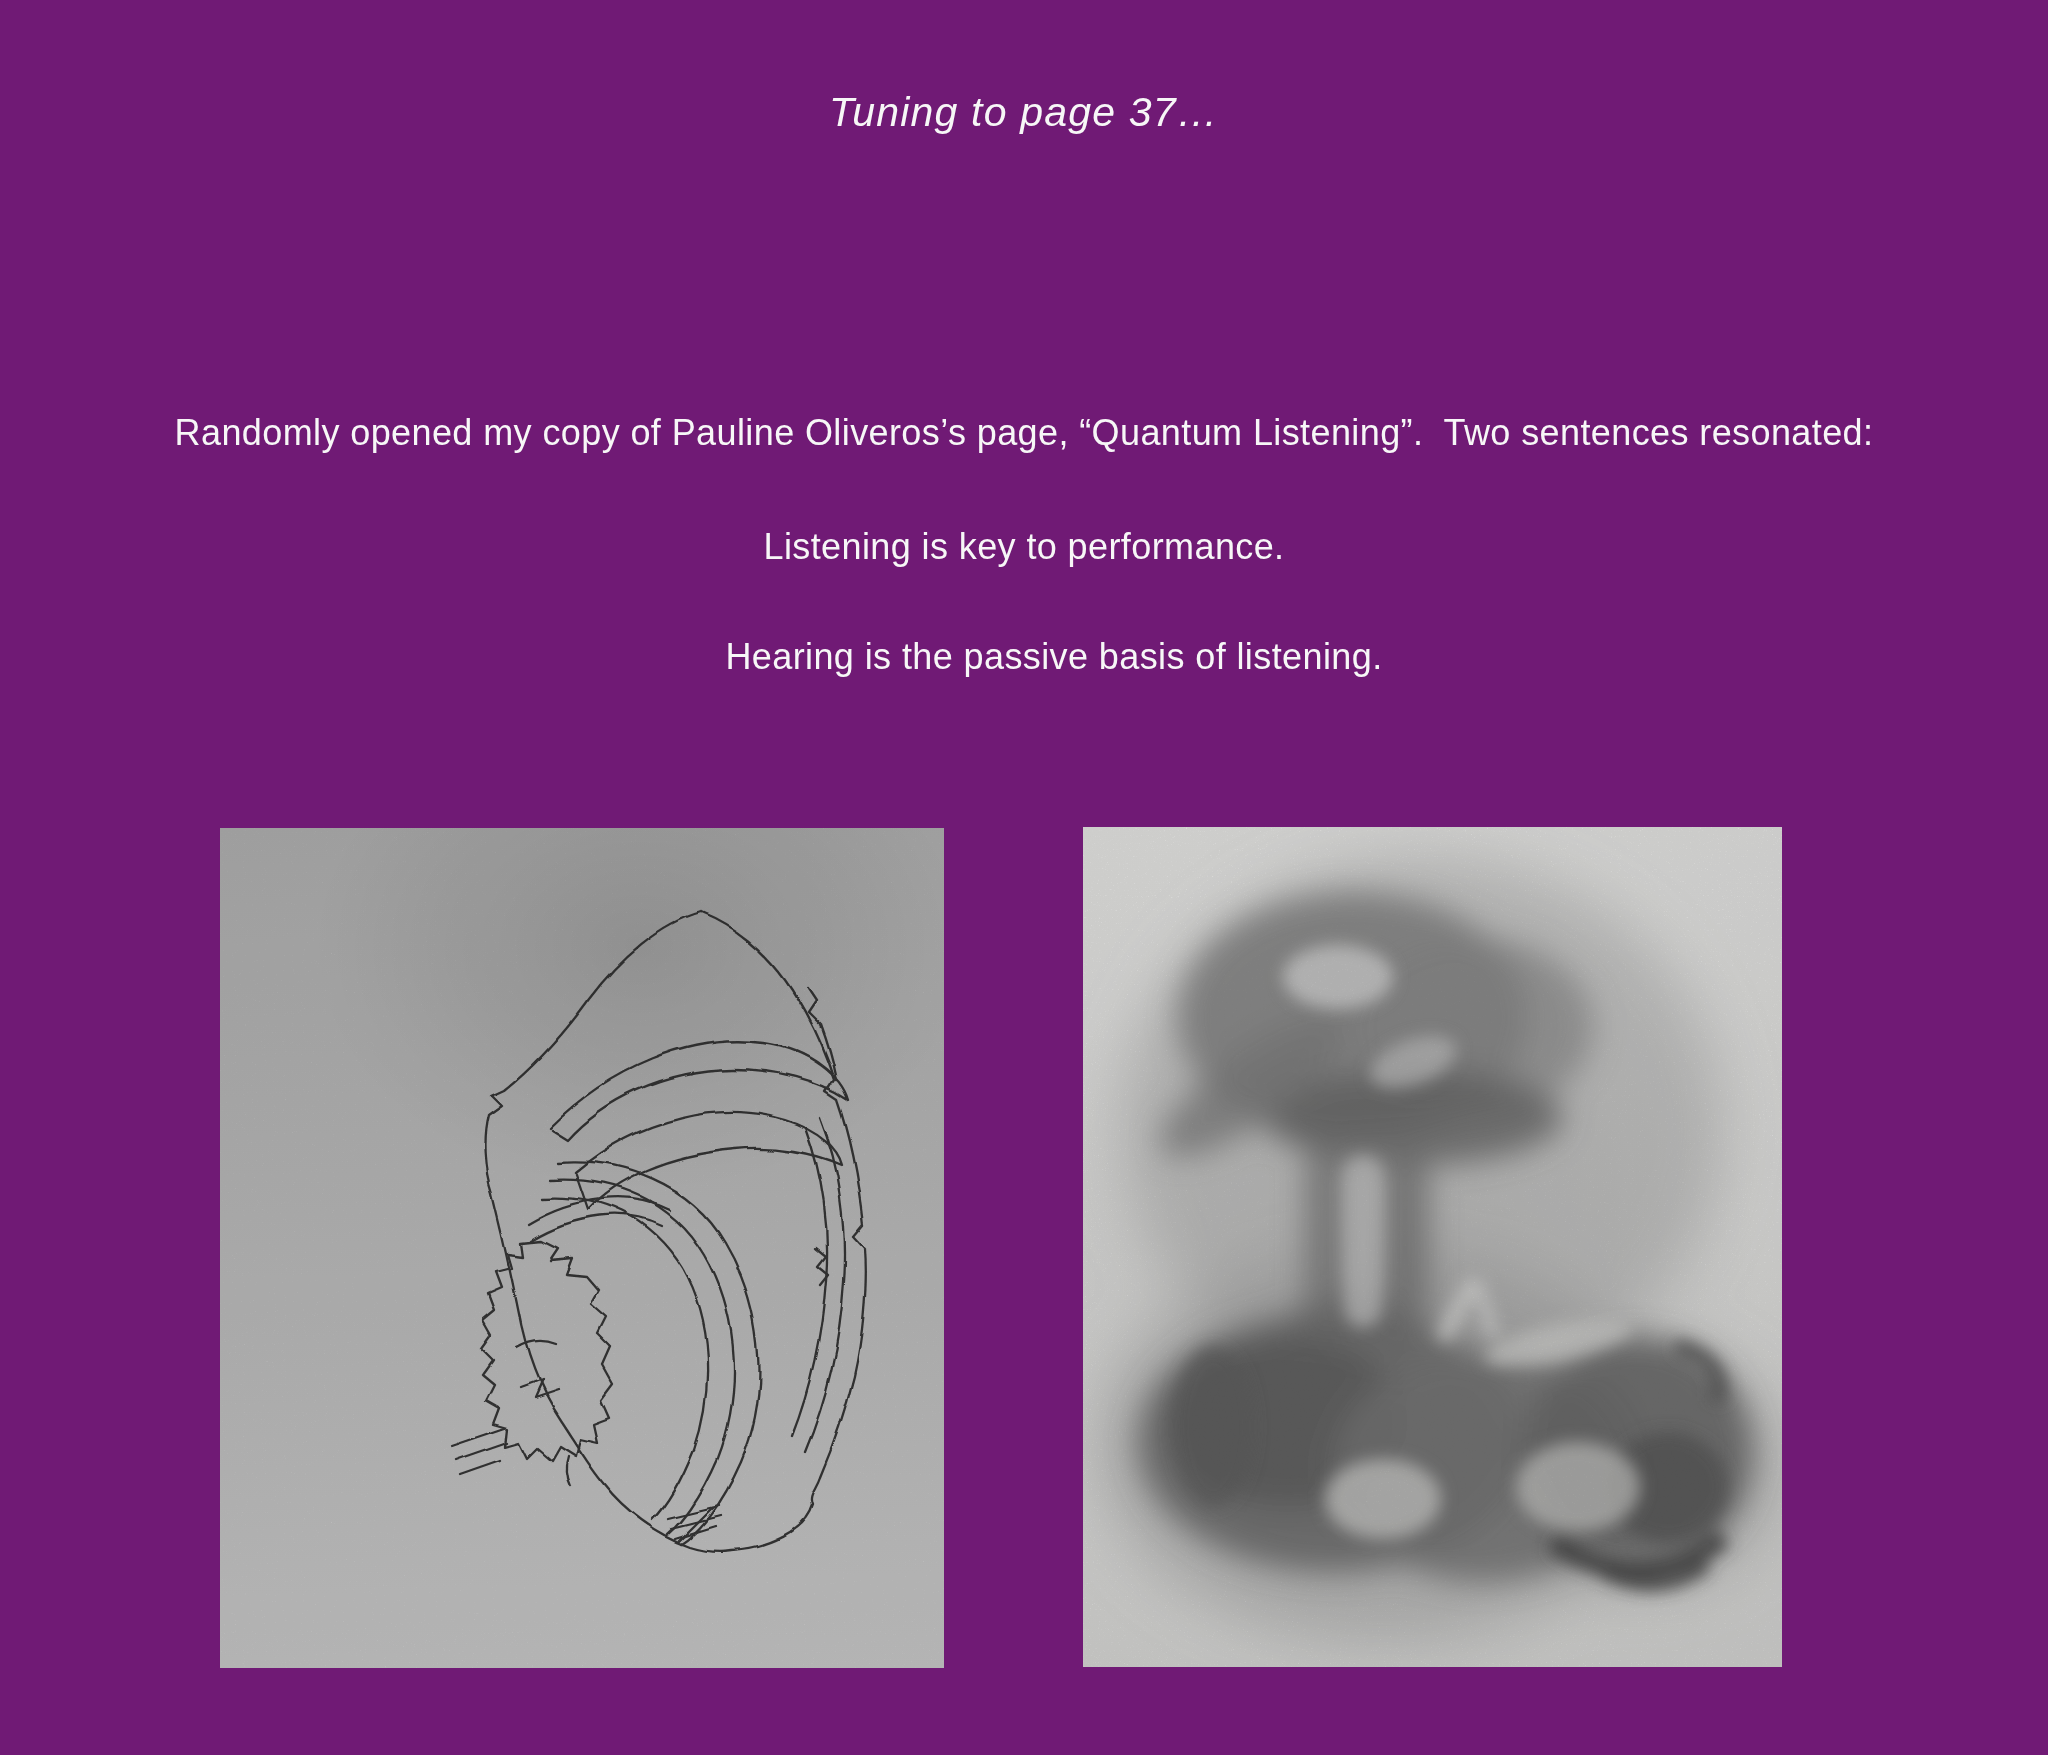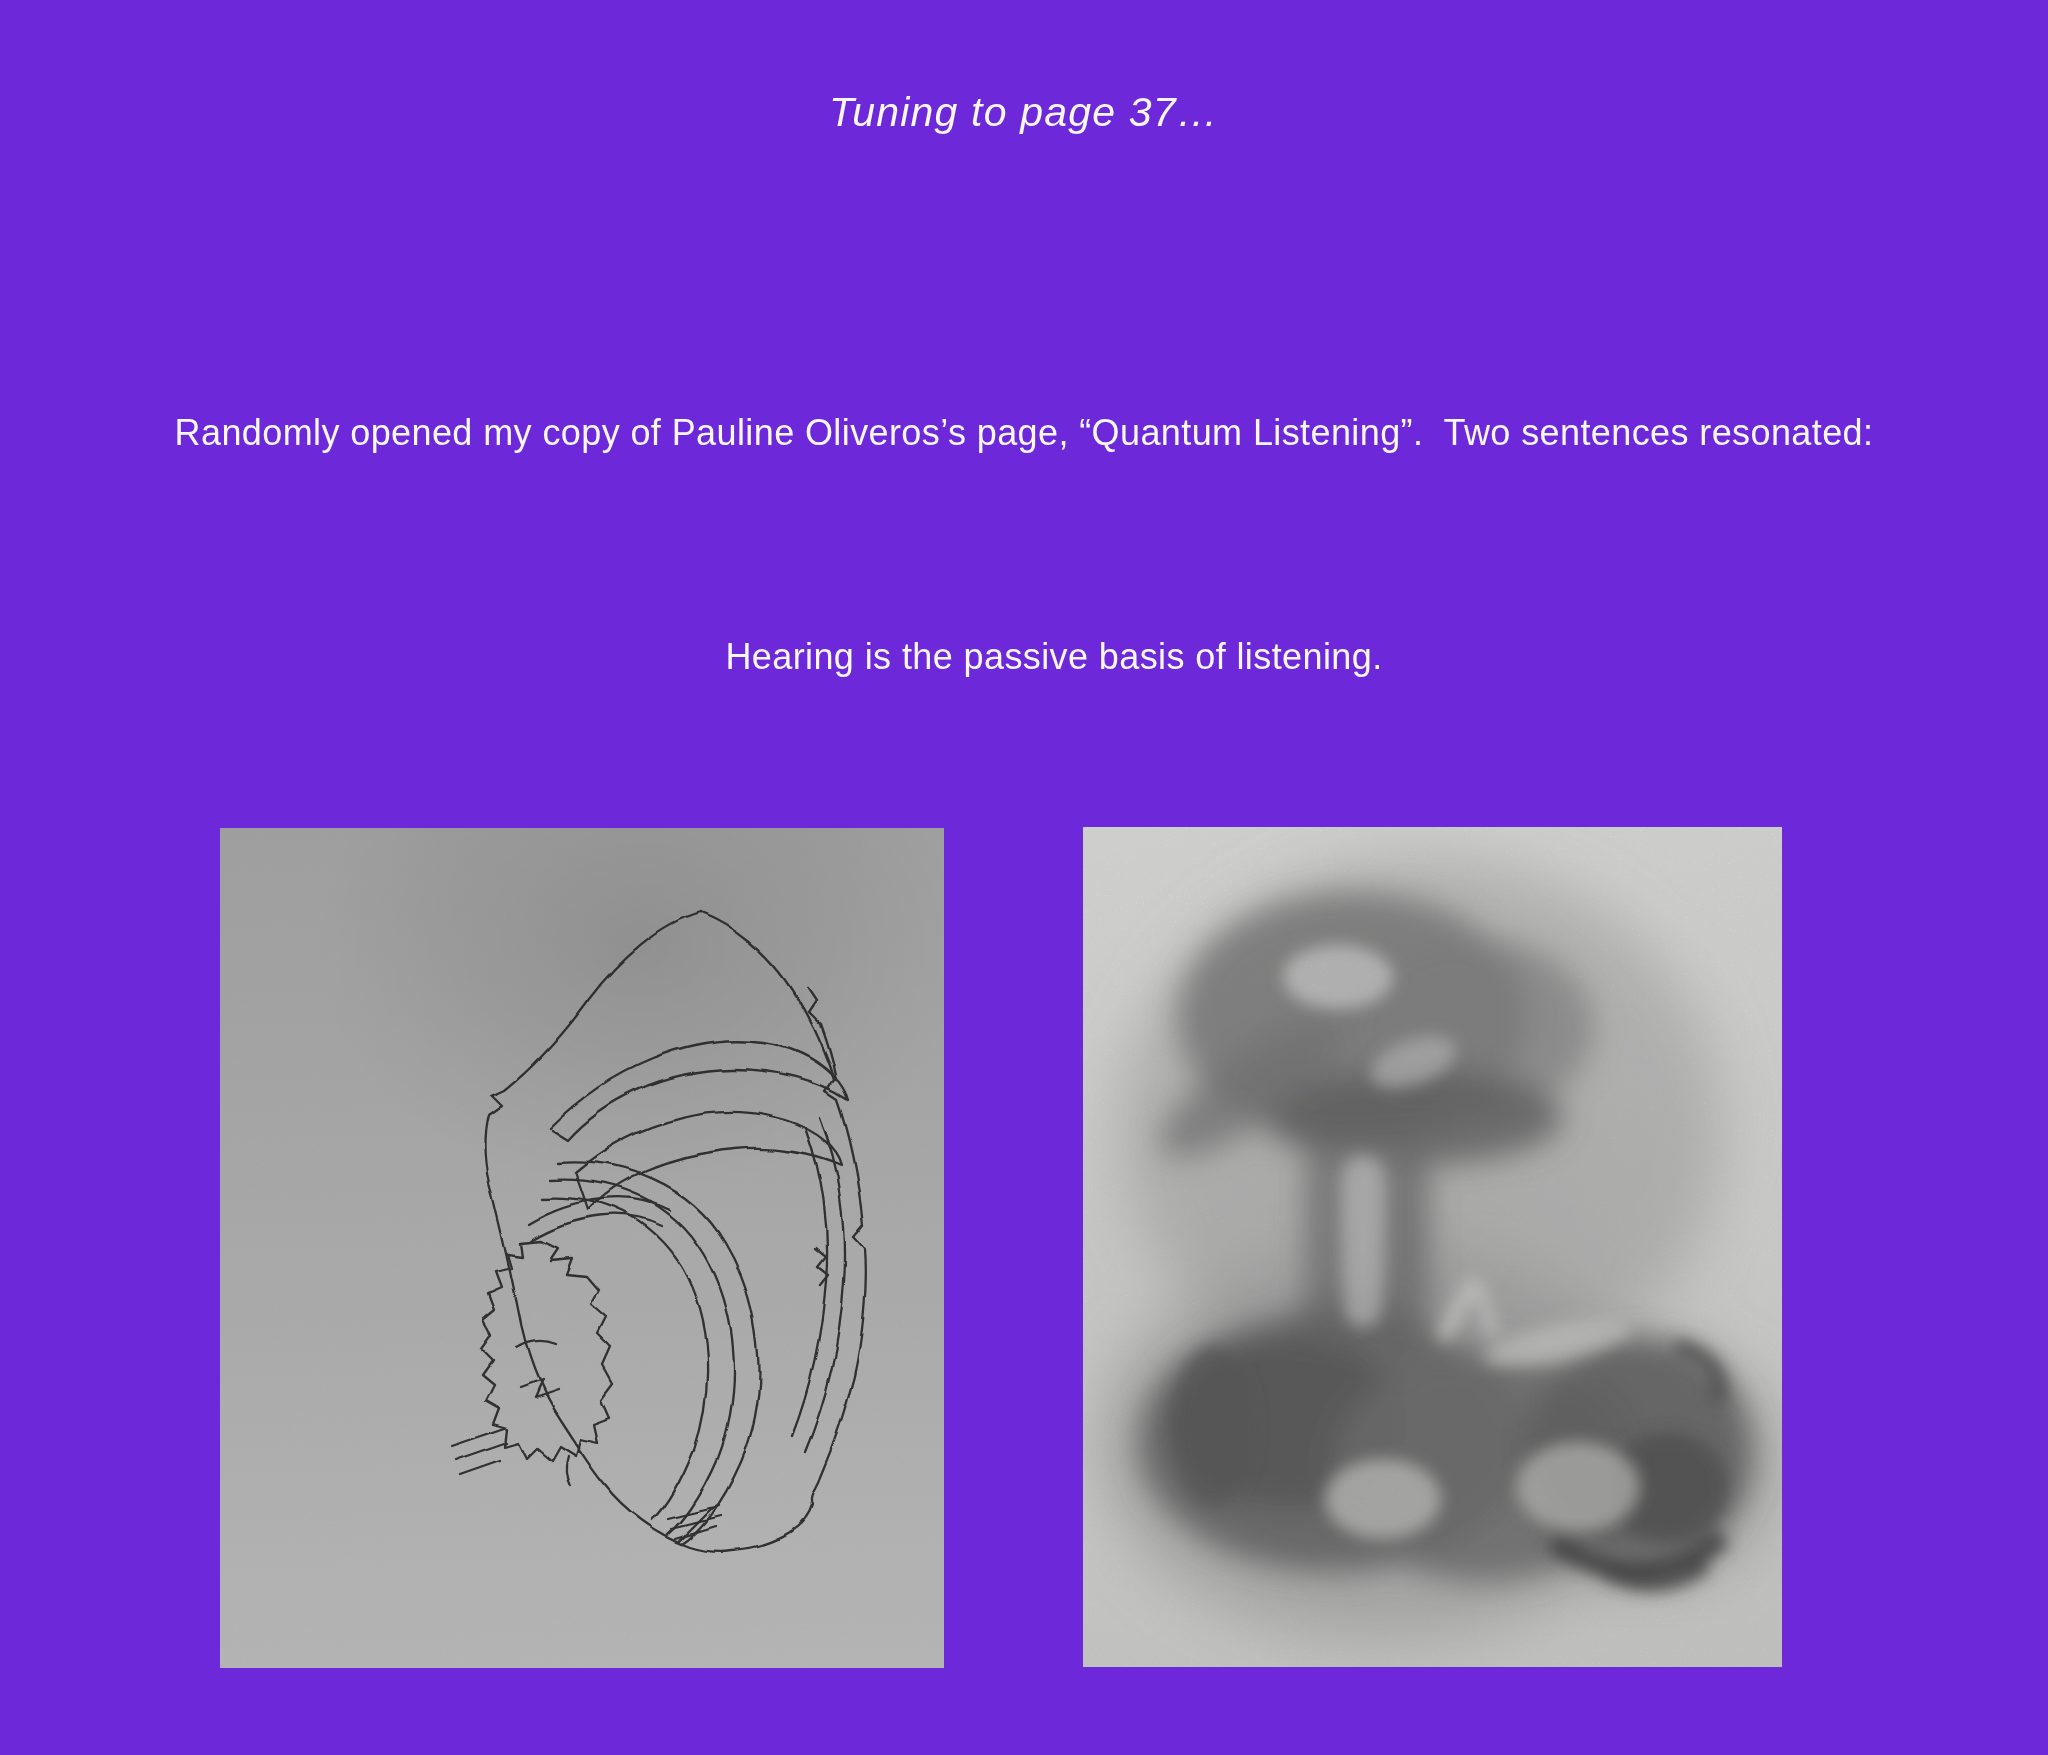--- a/index.html
+++ b/index.html
@@ -1,17 +1,17 @@
 <!DOCTYPE html>
 <html><head>
 <meta charset="utf-8">
 <style>
   html,body{margin:0;padding:0;background:#000;}
   .stage{
-    position:relative;width:2048px;height:1755px;background:#6d28d9;
+    position:relative;width:2048px;height:1755px;background:#701a75;
     overflow:hidden;font-family:"Liberation Sans",sans-serif;
   }
   .txt{
     position:absolute;left:0;width:100%;text-align:center;color:#f7f7f7;
     line-height:1.18;white-space:pre;
   }
   .title{top:88px;font-size:41px;font-style:italic;letter-spacing:1.2px;}
   .intro{top:412px;font-size:36px;letter-spacing:0.4px;}
   .quote1{top:526px;font-size:36px;letter-spacing:0.4px;}
   .quote2{top:636px;font-size:36px;letter-spacing:0.4px;padding-left:30px;}
@@ -31,20 +31,21 @@
       linear-gradient(168deg,#ebebe9 0%,#e2e2e0 55%,#d7d7d5 100%);
   }
 </style>
 </head>
 <body>
 
 <div class="stage">
 
   <div class="txt title">Tuning to page 37…</div>
   <div class="txt intro">Randomly opened my copy of Pauline Oliveros’s page, “Quantum Listening”.  Two sentences resonated:</div>
+  <div class="txt quote1">Listening is key to performance.</div>
   <div class="txt quote2">Hearing is the passive basis of listening.</div>
 
   <figure class="art art-left" style="margin:0" role="img" aria-label="Continuous-line ink drawing of an ear-like spiral form on gray paper">
     <svg viewBox="0 0 724 840" xmlns="http://www.w3.org/2000/svg">
       <defs>
         <filter id="wobble" x="-15%" y="-15%" width="130%" height="130%">
           <feTurbulence type="fractalNoise" baseFrequency="0.014" numOctaves="3" seed="7" result="t"></feTurbulence>
           <feDisplacementMap in="SourceGraphic" in2="t" scale="8" xChannelSelector="R" yChannelSelector="G"></feDisplacementMap>
         </filter>
         <filter id="grain">

